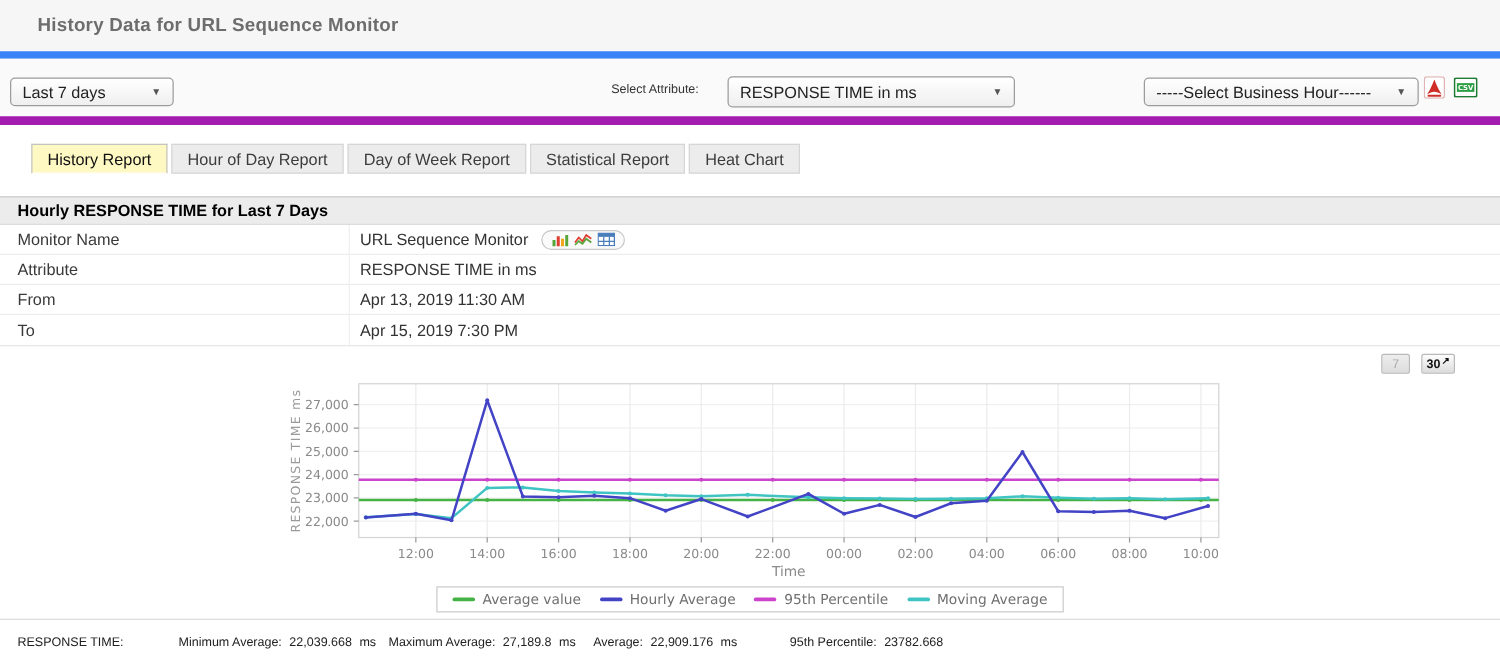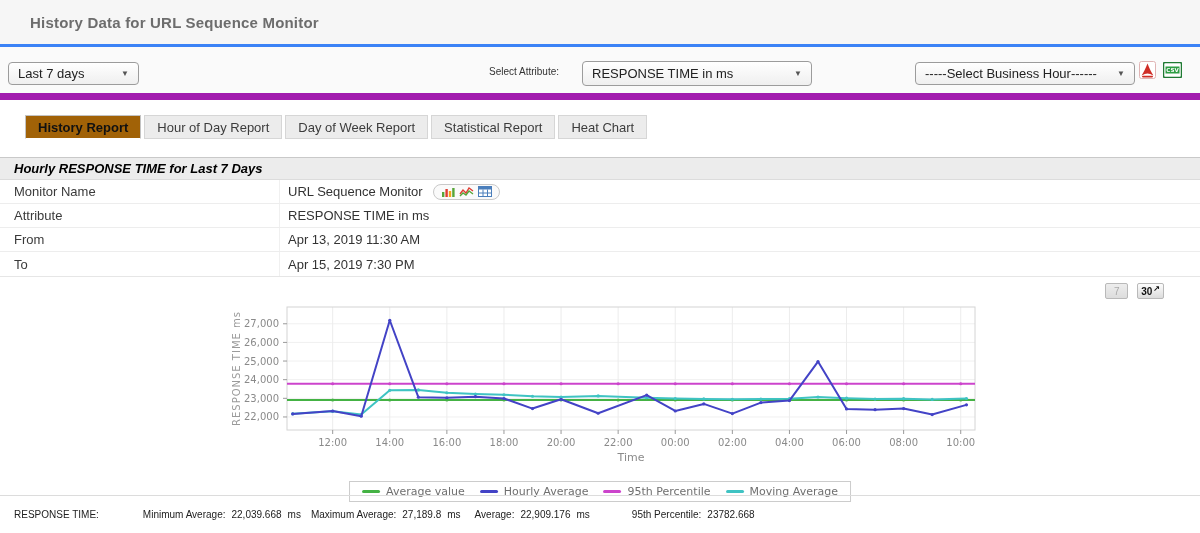--- a/index.html
+++ b/index.html
@@ -1,61 +1,61 @@
 <!DOCTYPE html>
 <html><head>
 <meta charset="utf-8">
 <style>
   * { margin:0; padding:0; box-sizing:border-box; }
   html,body { width:1200px; height:533px; overflow:hidden; background:#fff;
     font-family:"Liberation Sans", sans-serif; }
   
-  .titlebar { height:47px; background:#f6f6f6; border-bottom:3px solid #3b82f6;
+  .titlebar { height:47px; background:#f6f6f6; border-bottom:6px solid #3b82f6;
     display:flex; align-items:center; padding-left:30px; }
   .titlebar h1 { font-size:15px; font-weight:bold; color:#6d6d6d; letter-spacing:.2px; }
   
   .toolbar { height:53px; background:#fafafa; border-bottom:7px solid #a21caf;
     position:relative; }
   .sel { display:inline-flex; align-items:center; justify-content:space-between;
     border:1px solid #9c9c9c; border-radius:4px; background:linear-gradient(#ffffff,#efefef);
     font-size:13px; color:#222; padding:0 9px; height:23px; cursor:pointer; }
   .sel .caret { font-size:8px; color:#555; margin-left:10px; }
   .sel-range   { position:absolute; left:8px;  top:15px; width:131px; }
   .attr-label  { position:absolute; left:489px; top:19px; font-size:10px; color:#333; }
   .sel-attr    { position:absolute; left:582px; top:14px; width:230px; height:25px; }
   .sel-bh      { position:absolute; left:915px; top:15px; width:220px; }
   .export-icns { position:absolute; left:1139px; top:14px; display:flex; gap:7px; align-items:center; }
   .export-icns svg { display:block; cursor:pointer; }
   
   .tabs { margin:15px 0 0 25px; display:flex; height:24px; }
   .tab { display:flex; align-items:center; padding:0 12px; font-size:13px; color:#3c3c3c;
     background:#ececec; border:1px solid #d6d6d6; margin-right:3px; cursor:pointer; white-space:nowrap; }
-  .tab.active { background:#a16207; border:1px solid #c3c3c3; border-bottom:1px solid #fff;
-    font-weight:bold; color:#111; }
+  .tab.active { background:#fef9c3; border:1px solid #c3c3c3; border-bottom:1px solid #fff;
+    font-weight:normal; color:#111; }
   
   .report { margin-top:18px; border-bottom:1px solid #e6e6e6;}
   .rtitle { height:23px; background:#ececec; border-top:1px solid #c9c9c9; border-bottom:1px solid #dcdcdc;
-    display:flex; align-items:center; padding-left:14px; font-size:13px; font-weight:bold; color:#000;font-style:italic; }
+    display:flex; align-items:center; padding-left:14px; font-size:13px; font-weight:bold; color:#000; }
   .trow { display:flex; height:24px; border-bottom:1px solid #ededed; align-items:center; }
   .trow:last-child { border-bottom:none; }
   .tcell-label { width:280px; padding-left:14px; font-size:13px; color:#3a3a3a;
     border-right:1px solid #f0f0f0; align-self:stretch; display:flex; align-items:center; }
   .tcell-value { padding-left:8px; font-size:13px; color:#333; display:flex; align-items:center; gap:10px; }
   .icon-pill { display:inline-flex; align-items:center; gap:4px; border:1px solid #c9c9c9;
     border-radius:9px; background:#fafafa; padding:1px 7px; cursor:pointer; }
   
   .chart-card { position:relative; height:218px; }
   .period-btns { position:absolute; top:6px; right:36px; display:flex; gap:9px; }
   .pbtn { min-width:23px; height:16px; font-size:10px; display:flex; align-items:center; justify-content:center;
     border:1px solid #b9b9b9; border-radius:2px; background:linear-gradient(#fdfdfd,#dcdcdc);
     color:#111; font-weight:bold; cursor:pointer; padding:0 3px; }
   .pbtn.disabled { background:linear-gradient(#ededed,#dddddd); color:#aaa; font-weight:normal; }
   .pbtn .arr { font-size:8px; margin-left:1px; transform:translateY(-3px); }
   #chart-svg { position:absolute; left:228px; top:23px; }
-  .legend { position:absolute; top:204px; left:50%; transform:translateX(-50%);
+  .legend { position:absolute; top:192px; left:50%; transform:translateX(-50%);
     display:flex; align-items:center; gap:15px; border:1px solid #cccccc; background:#fff;
     padding:3px 12px; }
   .legend-item { display:flex; align-items:center; gap:6px; }
   .legend-swatch { width:18px; height:3px; border-radius:2px; }
   .legend-name { font-size:11px; color:#6f6f6f; font-family:"DejaVu Sans", sans-serif; white-space:nowrap; }
   svg text { font-family:"DejaVu Sans", sans-serif; }
   
   .summary { border-top:1px solid #dcdcdc; height:37px; position:relative; display:flex;
     align-items:center; padding-left:14px; font-size:10px; color:#222; }
   .sum-title { color:#222; }

